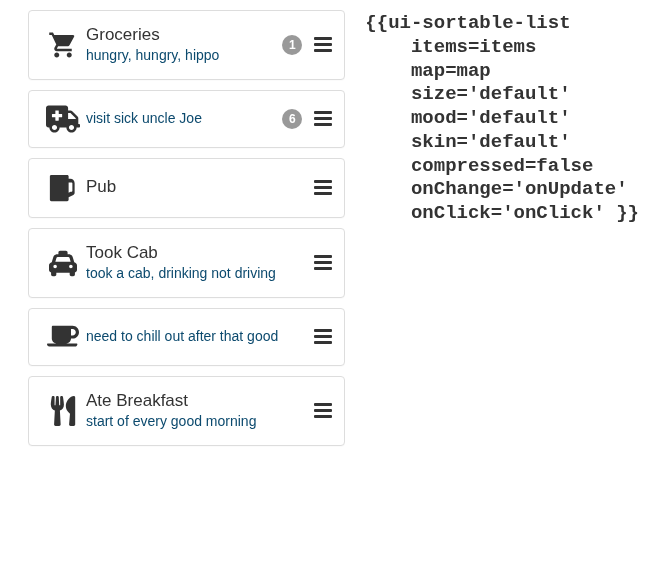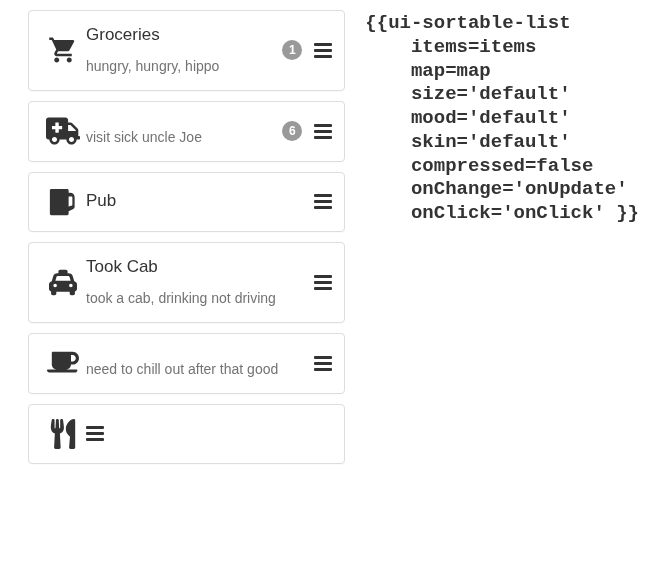--- a/index.html
+++ b/index.html
@@ -44,23 +44,22 @@
     flex: 1 1 auto;
     min-width: 0;
   }
   .title {
     font-size: 17px;
     color: #333;
     margin-bottom: 1px;
   }
   .subtitle {
     font-size: 14px;
-    color: #737373;
+    color: #0c4a6e;
     line-height: 1.35;
-    margin-top: 12px;
   }
   .right-slot {
     display: flex;
     align-items: center;
     gap: 12px;
   }
   .badge {
     background: #999;
     color: #fff;
     font-size: 12px;
@@ -197,20 +196,24 @@
           </div>
       </div>
     </div>
 
     <div class="card">
       <div class="icon-slot">
         <svg viewBox="0 0 416 512" width="28" height="30">
             <path d="M207.9 15.2c.8 4.7 16.1 94.5 16.1 128.8 0 52.3-27.8 89.6-68.9 104.6L168 486.7c.7 13.7-10.2 25.3-24 25.3H80c-13.7 0-24.7-11.5-24-25.3l12.9-238.1C27.7 233.6 0 196.2 0 144 0 109.6 15.3 19.9 16.1 15.2 19.3-5.1 61.4-5.4 64 16.3v141.2c1.3 3.4 15.1 3.2 16 0 1.4-25.3 7.9-139.2 8-141.8 3.3-20.8 44.7-20.8 47.9 0 .2 2.7 6.6 116.5 8 141.8.9 3.2 14.8 3.4 16 0V16.3c2.6-21.6 44.8-21.4 48-1.1zm119.2 285.7l-15 185.1c-1.2 14 9.9 26 23.9 26h56c13.3 0 24-10.7 24-24V24c0-13.2-10.7-24-24-24-82.5 0-221.4 178.5-64.9 300.9z"></path>
           </svg>
       </div>
+      <div class="text-slot">
+        <div class="title">Ate Breakfast</div>
+        <div class="subtitle">start of every good morning</div>
+      </div>
       <div class="right-slot">
 
         <div class="handle">
             <span></span>
             <span></span>
             <span></span>
           </div>
       </div>
     </div>
 

